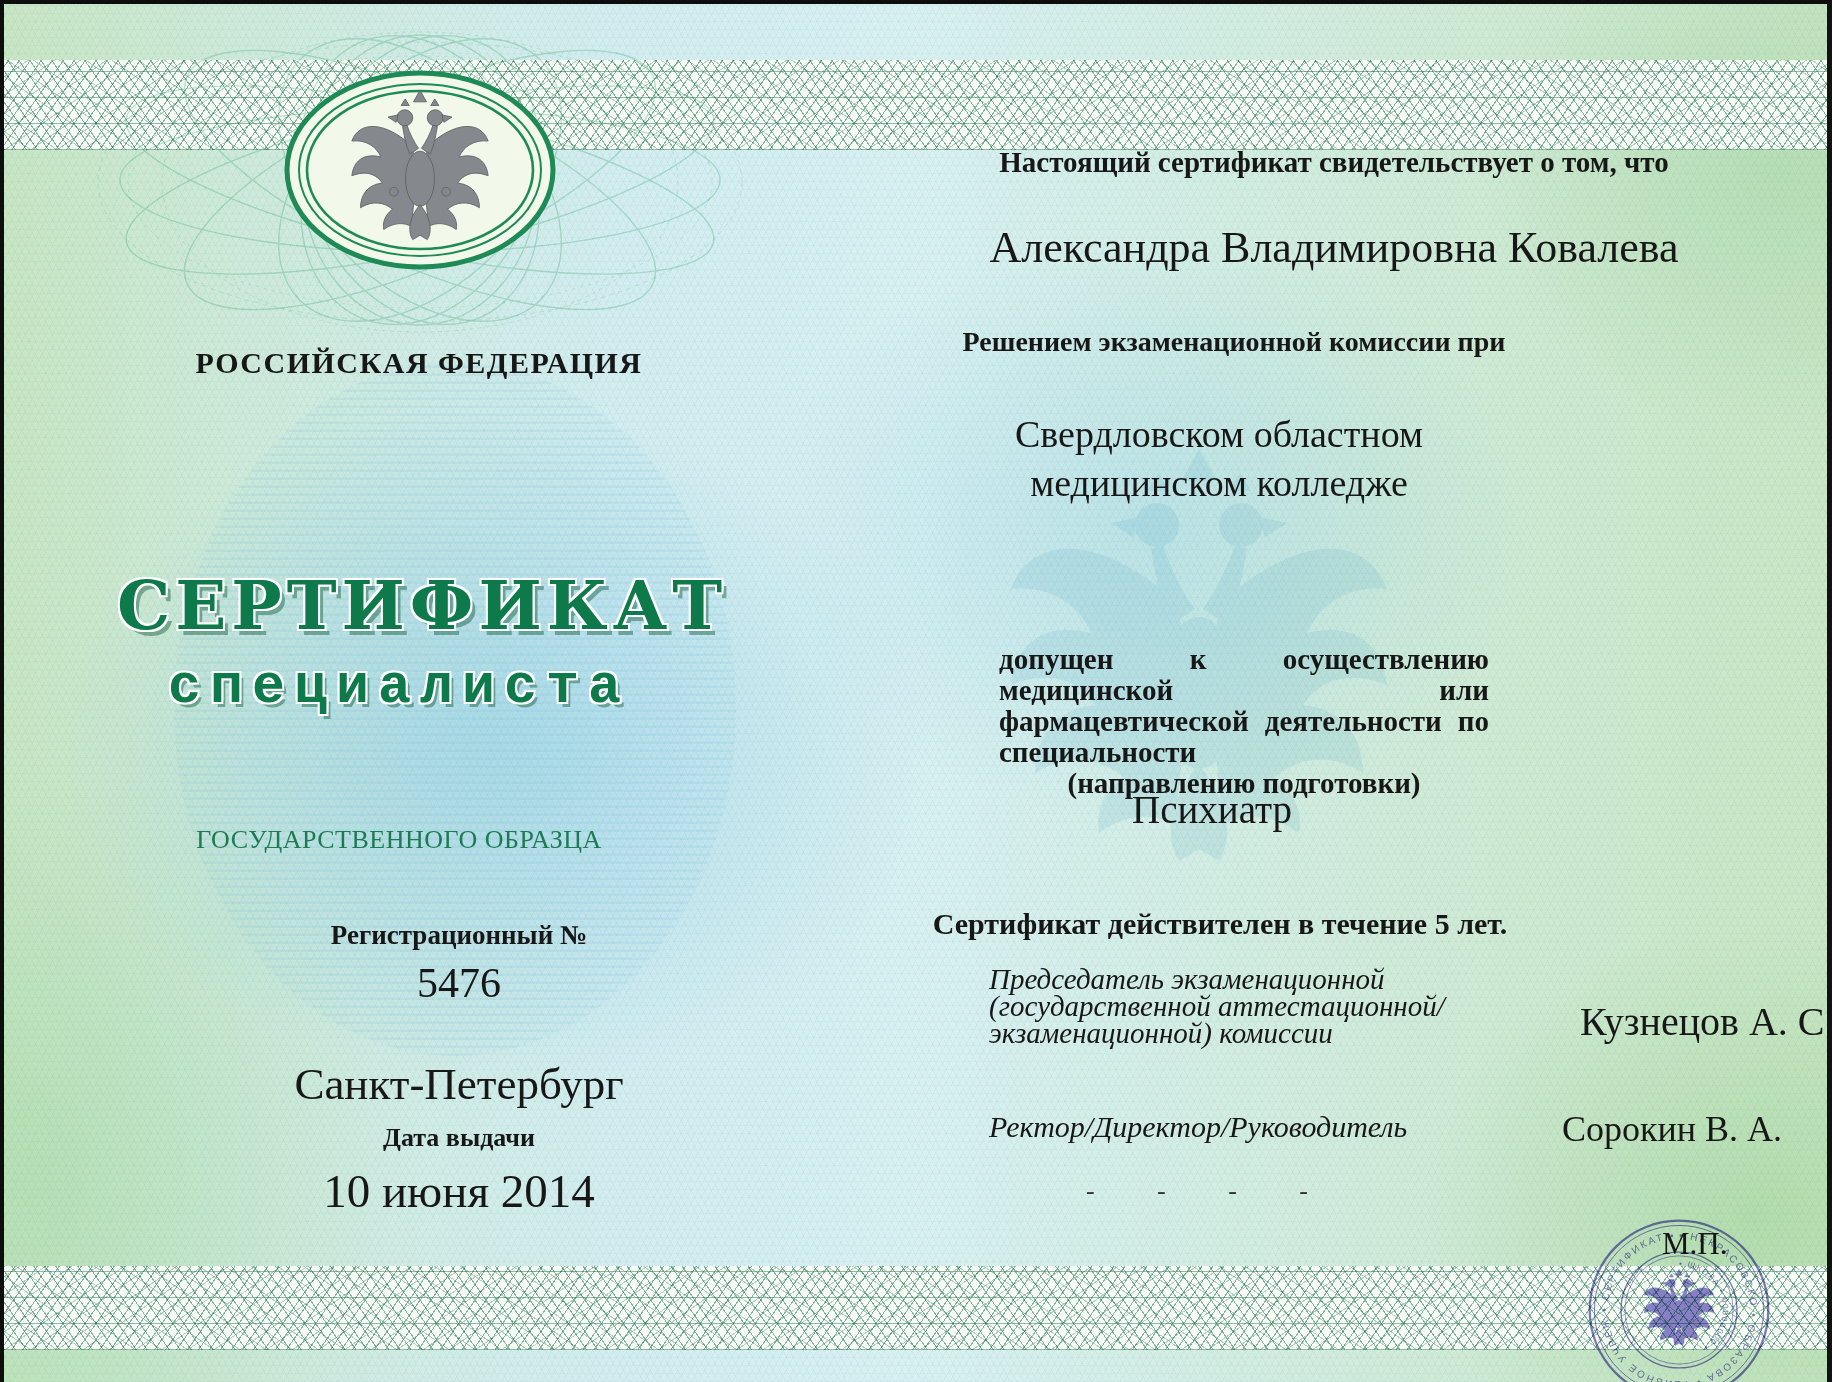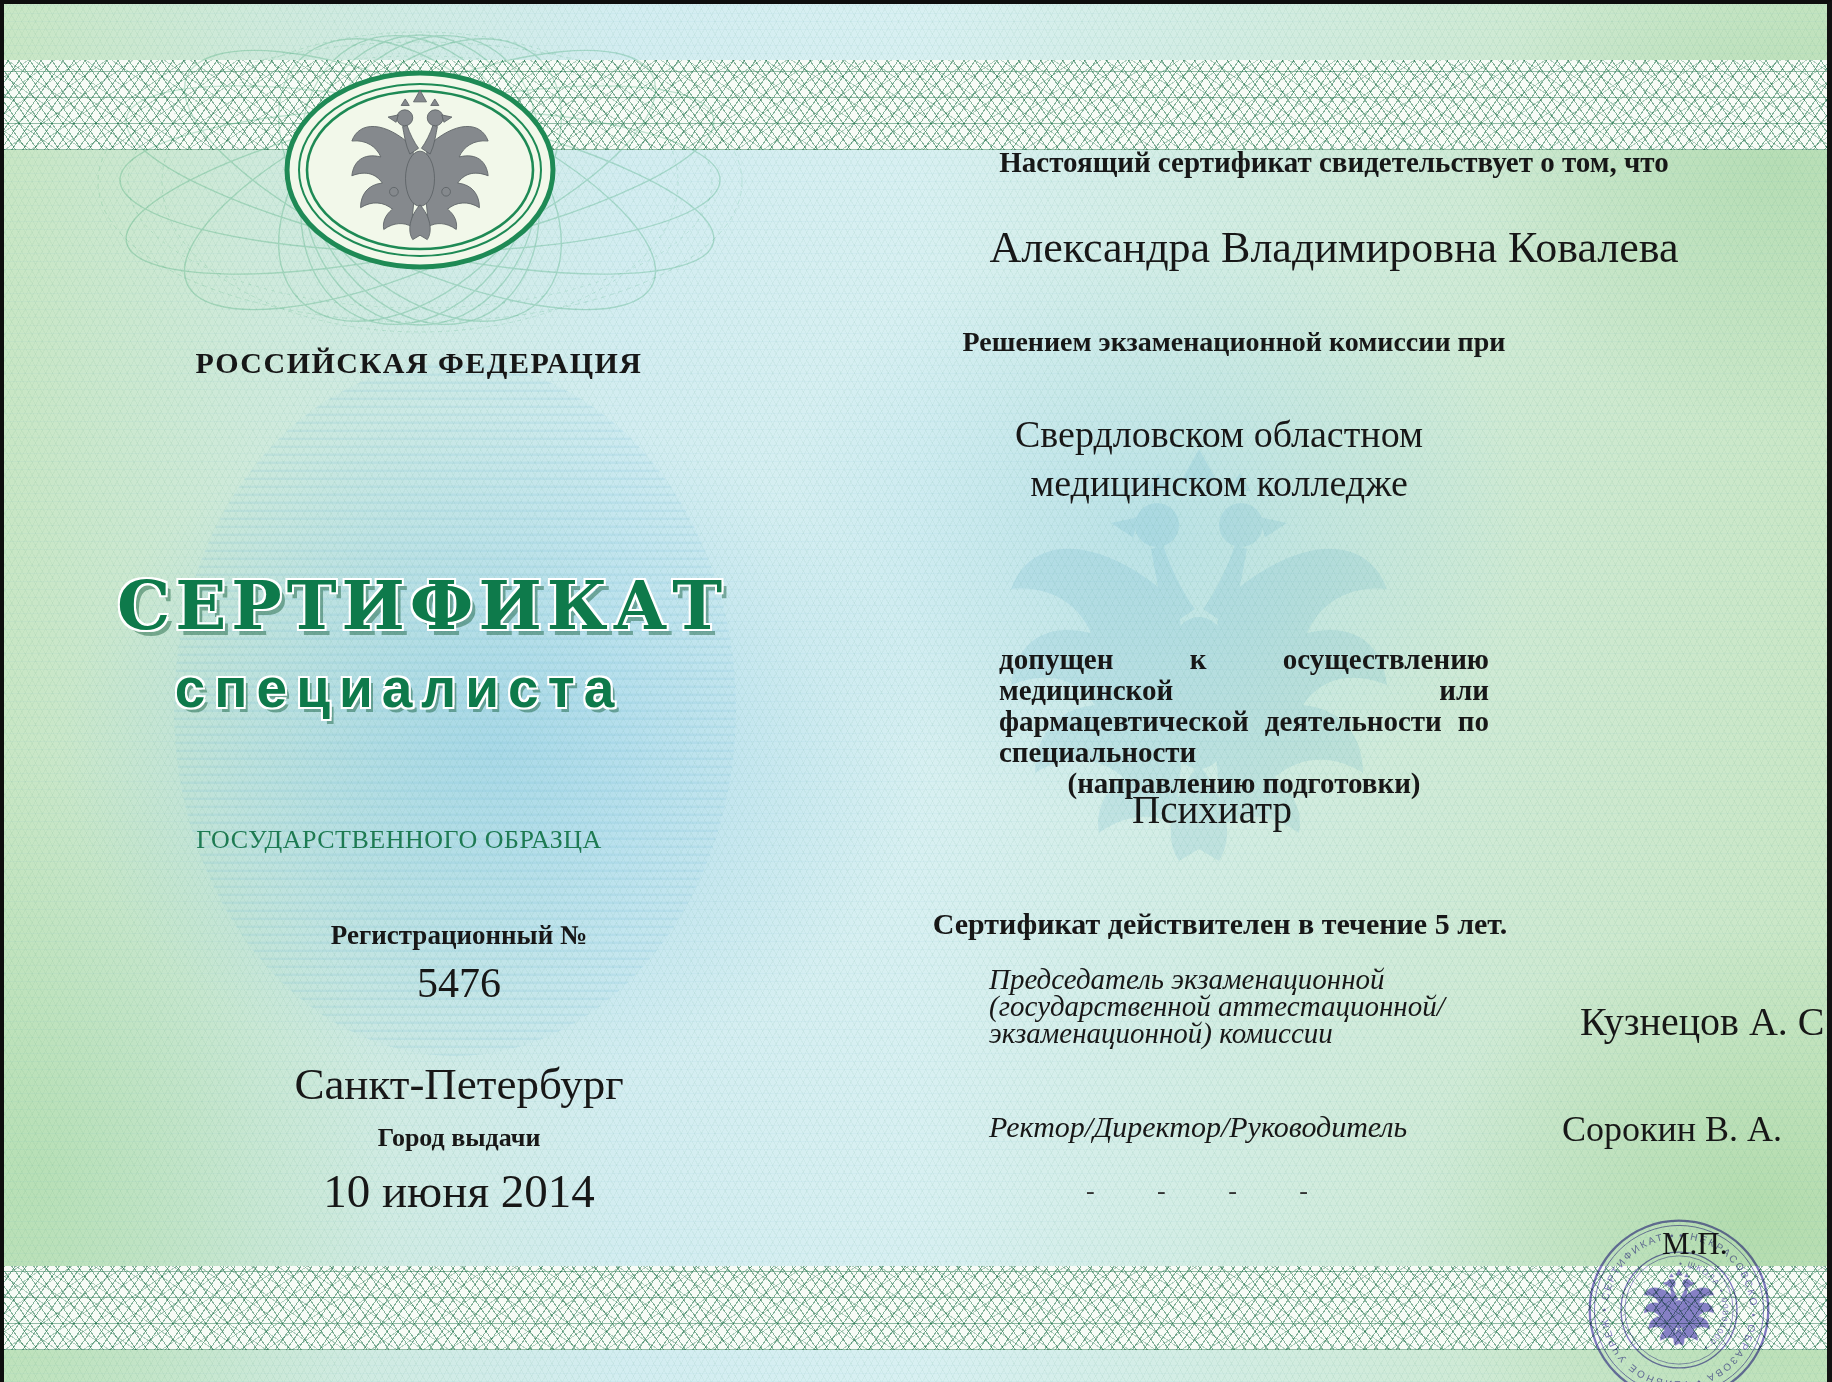--- a/index.html
+++ b/index.html
@@ -64,21 +64,21 @@
     font-family:"DejaVu Serif", serif;font-weight:bold;
     font-size:67px;letter-spacing:5px;
     color:#0e7a4b;
     text-shadow:
       -2px -2px 0 #ffffff, 2px -2px 0 #ffffff, -2px 2px 0 #ffffff, 2px 2px 0 #ffffff,
       5px 6px 0 rgba(15,90,55,.45);
     margin-left: 23px;
   }
   .sub-title{
     left:85px;top:652px;width:620px;
-    font-family:Liberation Sans, sans-serif;font-weight:bold;
+    font-family:Liberation Mono, monospace;font-weight:bold;
     font-size:55px;letter-spacing:9px;
     color:#0e7a4b;
     text-shadow:
       -2px -2px 0 #ffffff, 2px -2px 0 #ffffff, -2px 2px 0 #ffffff, 2px 2px 0 #ffffff,
       4px 5px 0 rgba(15,90,55,.45);
   }
   .statement{left:85px;top:814px;width:620px;font-size:26px;color:#1d7a52;line-height:1.72;letter-spacing:.5px;}
   .reg-label{left:150px;top:916px;width:610px;font-size:27px;font-weight:bold;}
   .reg-num{left:150px;top:955px;width:610px;font-size:42px;}
   .city-label{left:150px;top:1022px;width:610px;font-size:26px;font-weight:bold;}
@@ -184,21 +184,21 @@
 
   <div class="abs ctr rf-label">РОССИЙСКАЯ ФЕДЕРАЦИЯ</div>
   <div class="abs ctr big-title">СЕРТИФИКАТ</div>
   <div class="abs ctr sub-title">специалиста</div>
   <div class="abs ctr statement">
     <div>ГОСУДАРСТВЕННОГО  ОБРАЗЦА</div>
   </div>
   <div class="abs ctr reg-label">Регистрационный №</div>
   <div class="abs ctr reg-num">5476</div>
   <div class="abs ctr city-val">Санкт-Петербург</div>
-  <div class="abs ctr date-label">Город выдачи</div>
+  <div class="abs ctr date-label">Дата выдачи</div>
   <div class="abs ctr date-val">10 июня 2014</div>
 
   <div class="abs ctr intro">Настоящий сертификат свидетельствует о том, что</div>
   <div class="abs ctr holder">Александра Владимировна Ковалева</div>
   <div class="abs ctr decision">Решением экзаменационной комиссии при</div>
   <div class="abs ctr institution">
     <div>Свердловском областном</div>
     <div>медицинском колледже</div>
   </div>
   <div class="abs admission">

